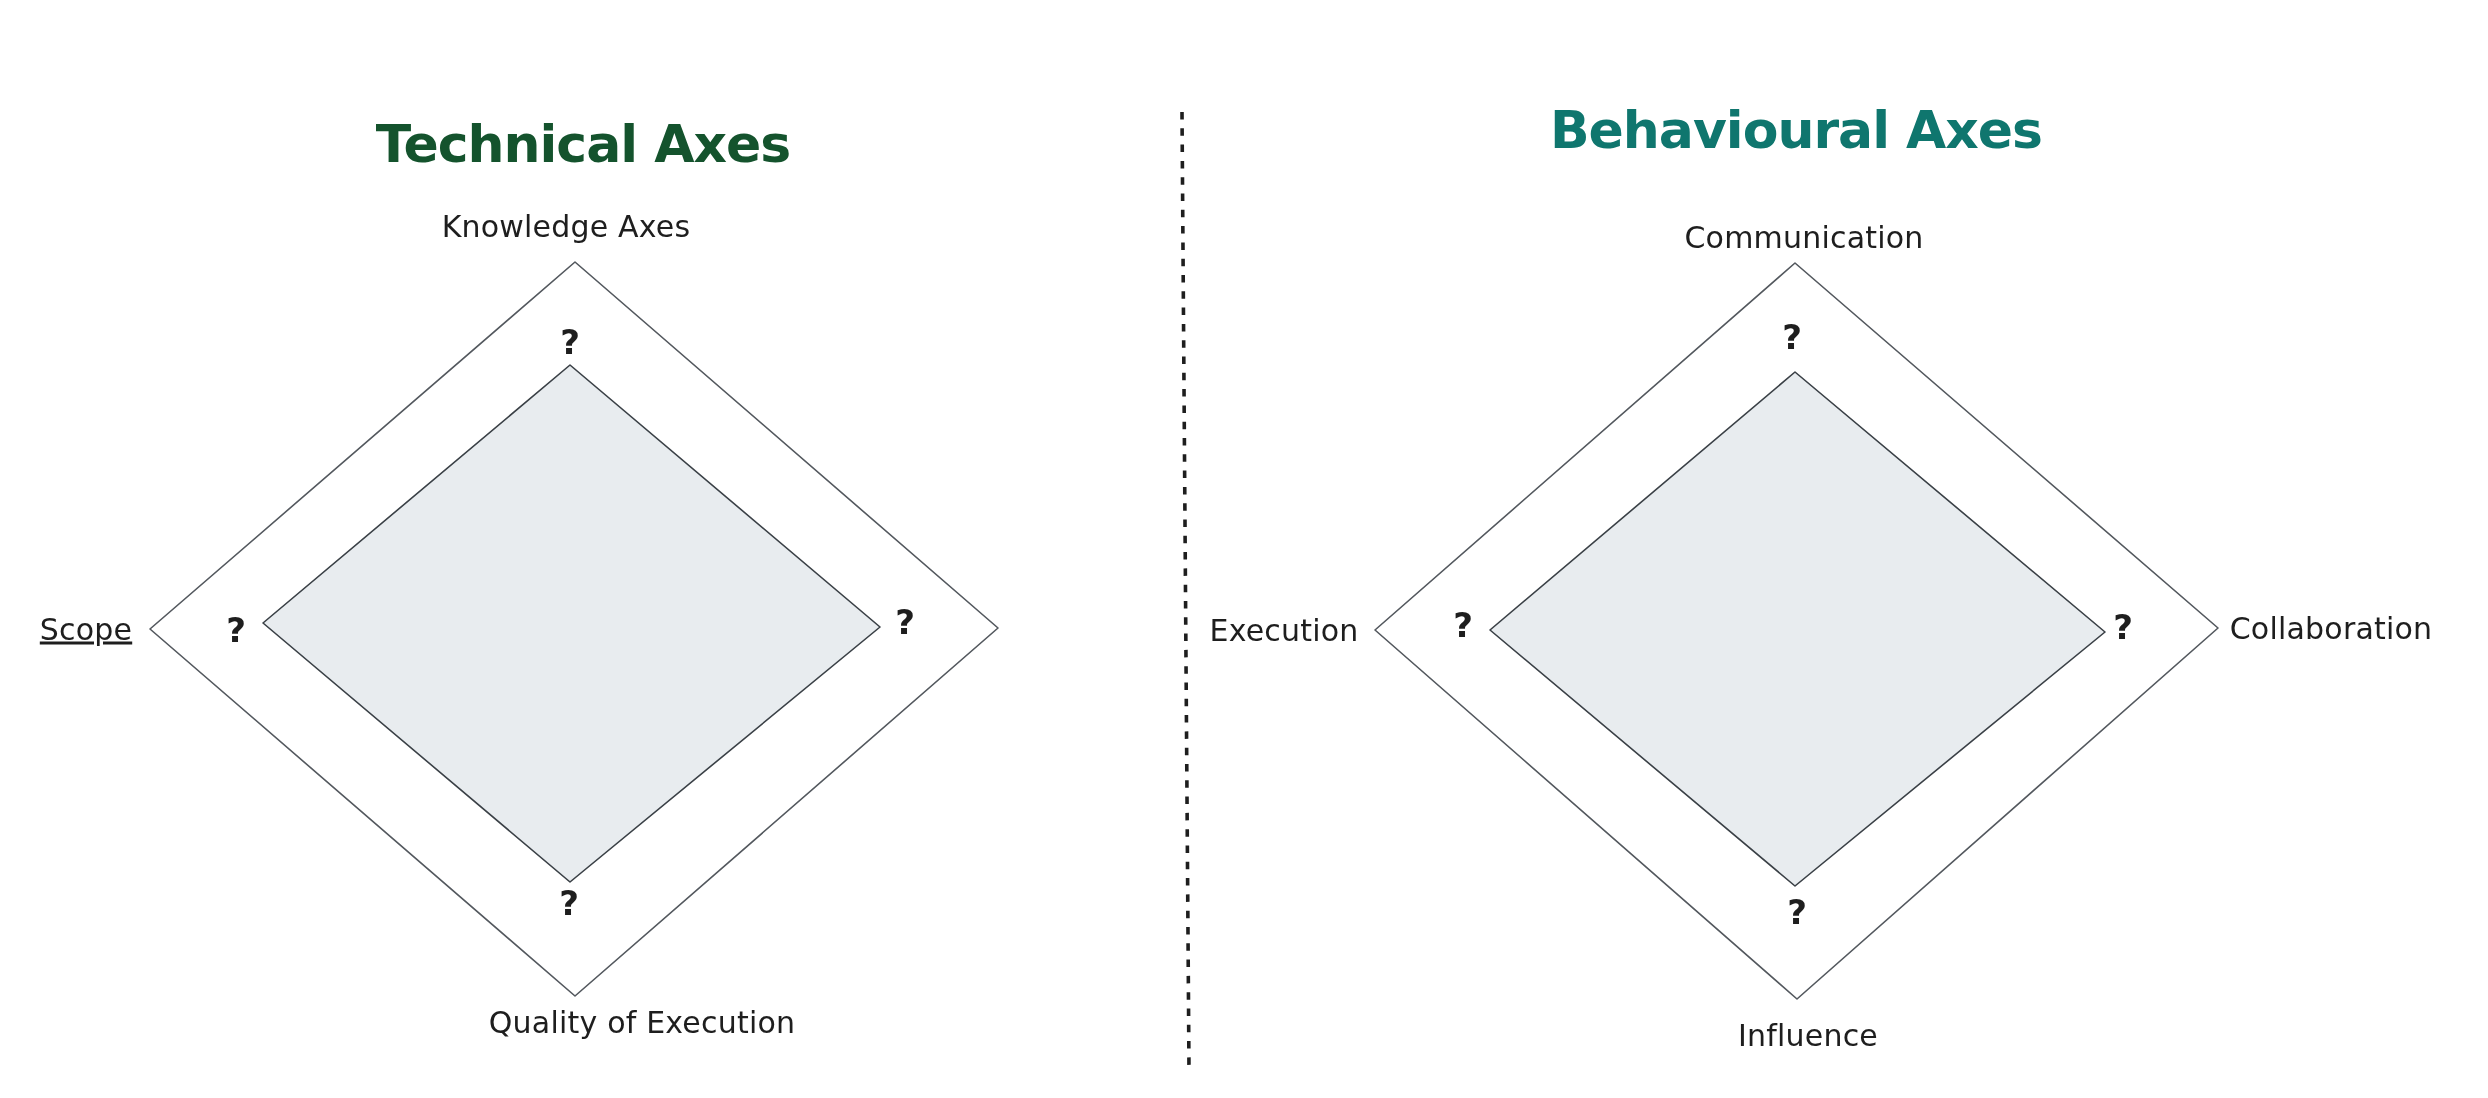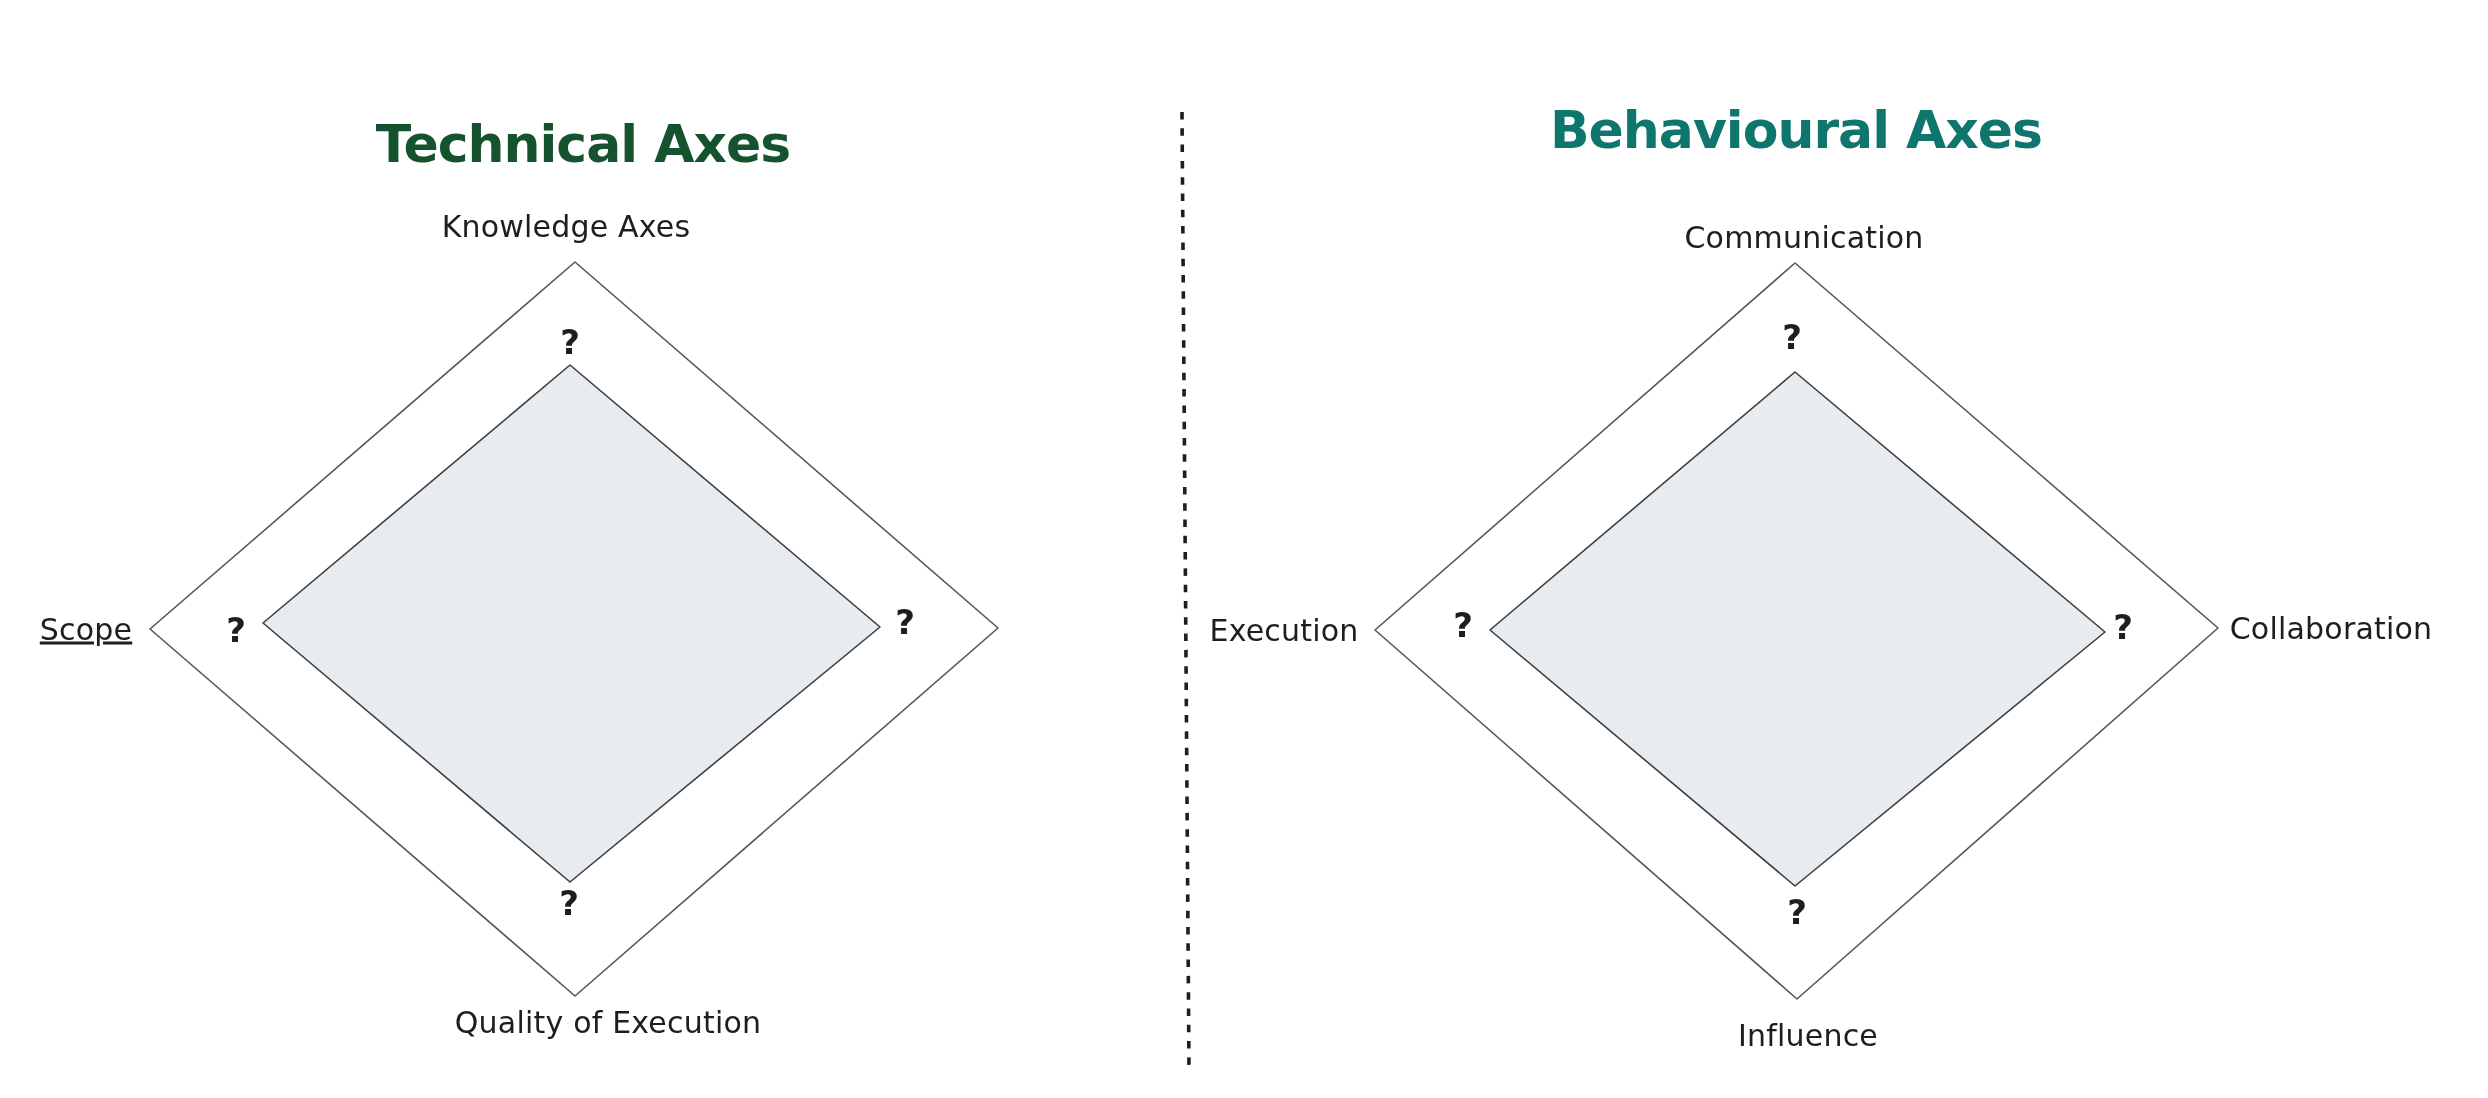--- a/index.html
+++ b/index.html
@@ -41,21 +41,21 @@
 
     <polygon class="outer" points="1795,263 2218,628 1797,999 1375,630"></polygon>
     <polygon class="inner" points="1795,372 2105,632 1795,886 1490,630" fill="#e8ecef"></polygon>
 
     <line class="divider" x1="1182" y1="112" x2="1189" y2="1070"></line>
   </svg>
 
   <div class="title" style="left: 583px; top: 144px; color: #14532d;">Technical Axes</div>
 
   <div class="lbl" style="left:566px;top:226px;">Knowledge Axes</div>
-  <div class="lbl" style="left:608px;top:1022px;">Quality of Execution</div>
+  <div class="lbl" style="left:642px;top:1022px;">Quality of Execution</div>
   <div class="lbl" style="left:86px;top:629px;text-decoration:underline;">Scope</div>
 
   <div class="q" style="left:570px;top:342px;">?</div>
   <div class="q" style="left:905px;top:622px;">?</div>
   <div class="q" style="left:569px;top:903px;">?</div>
   <div class="q" style="left:236px;top:630px;">?</div>
 
   <div class="title" style="left: 1796px; top: 130px; color: #0f766e;">Behavioural Axes</div>
 
   <div class="lbl" style="left:1804px;top:237px;">Communication</div>

